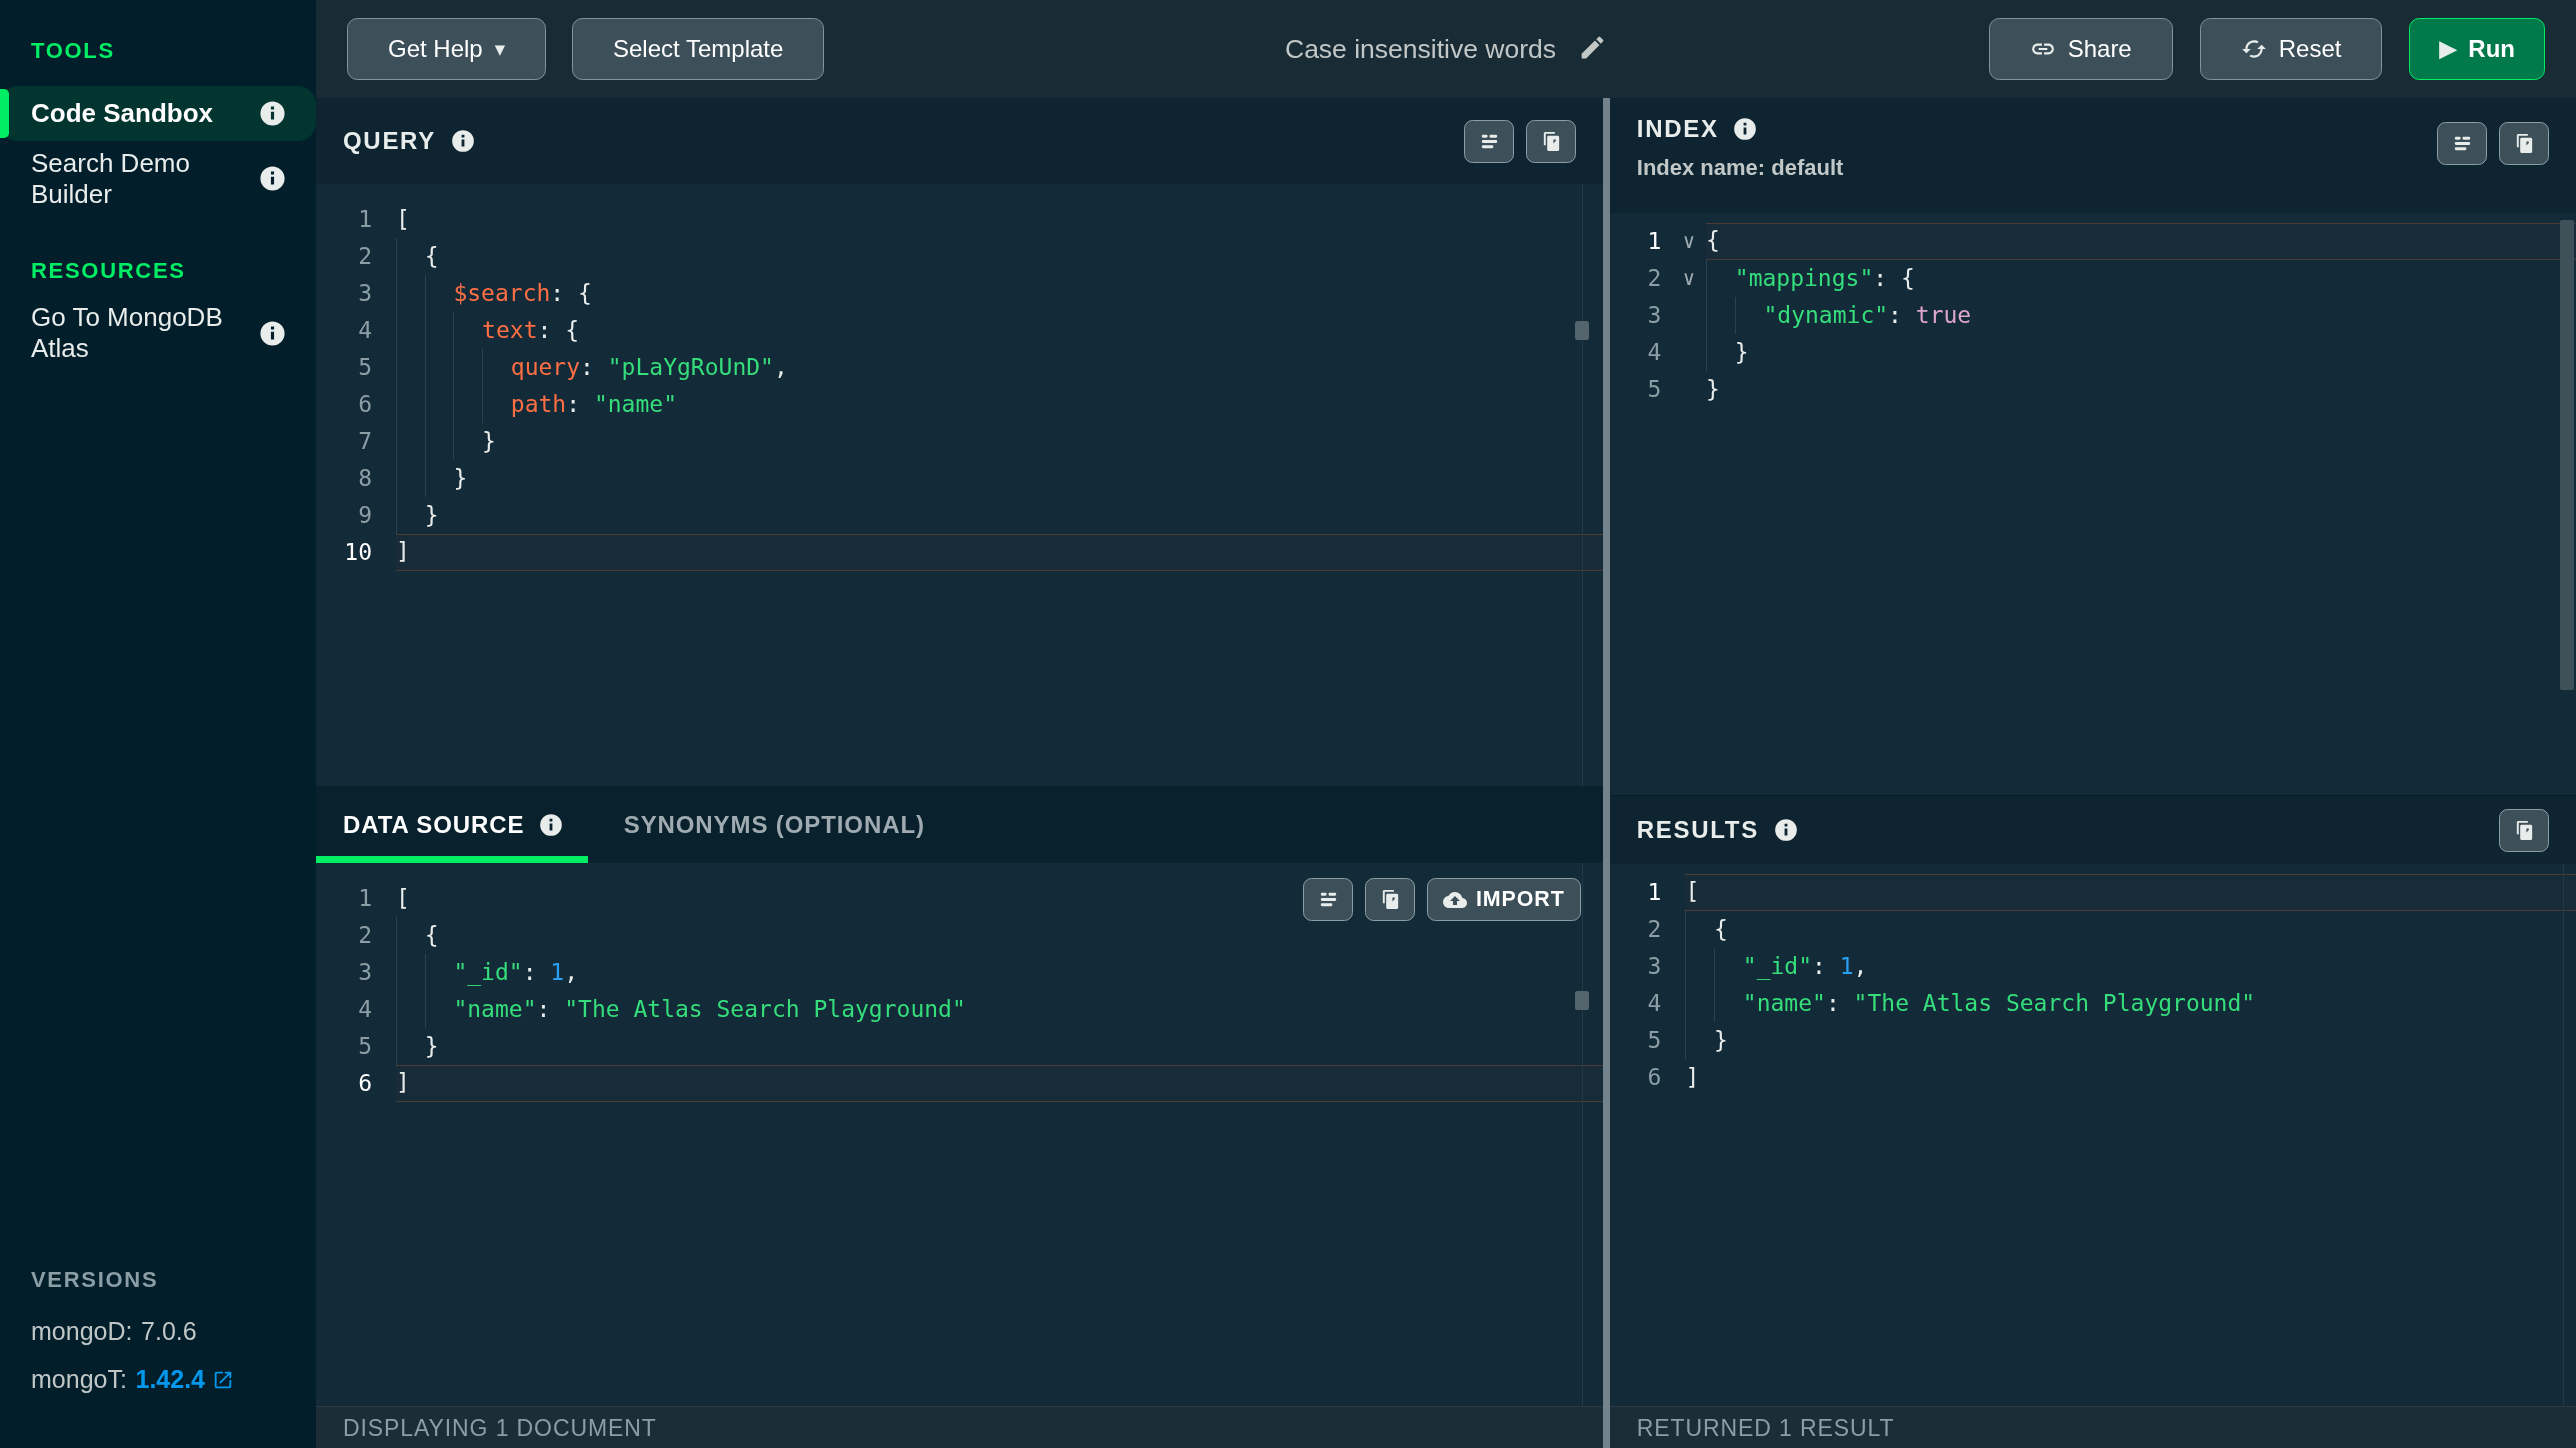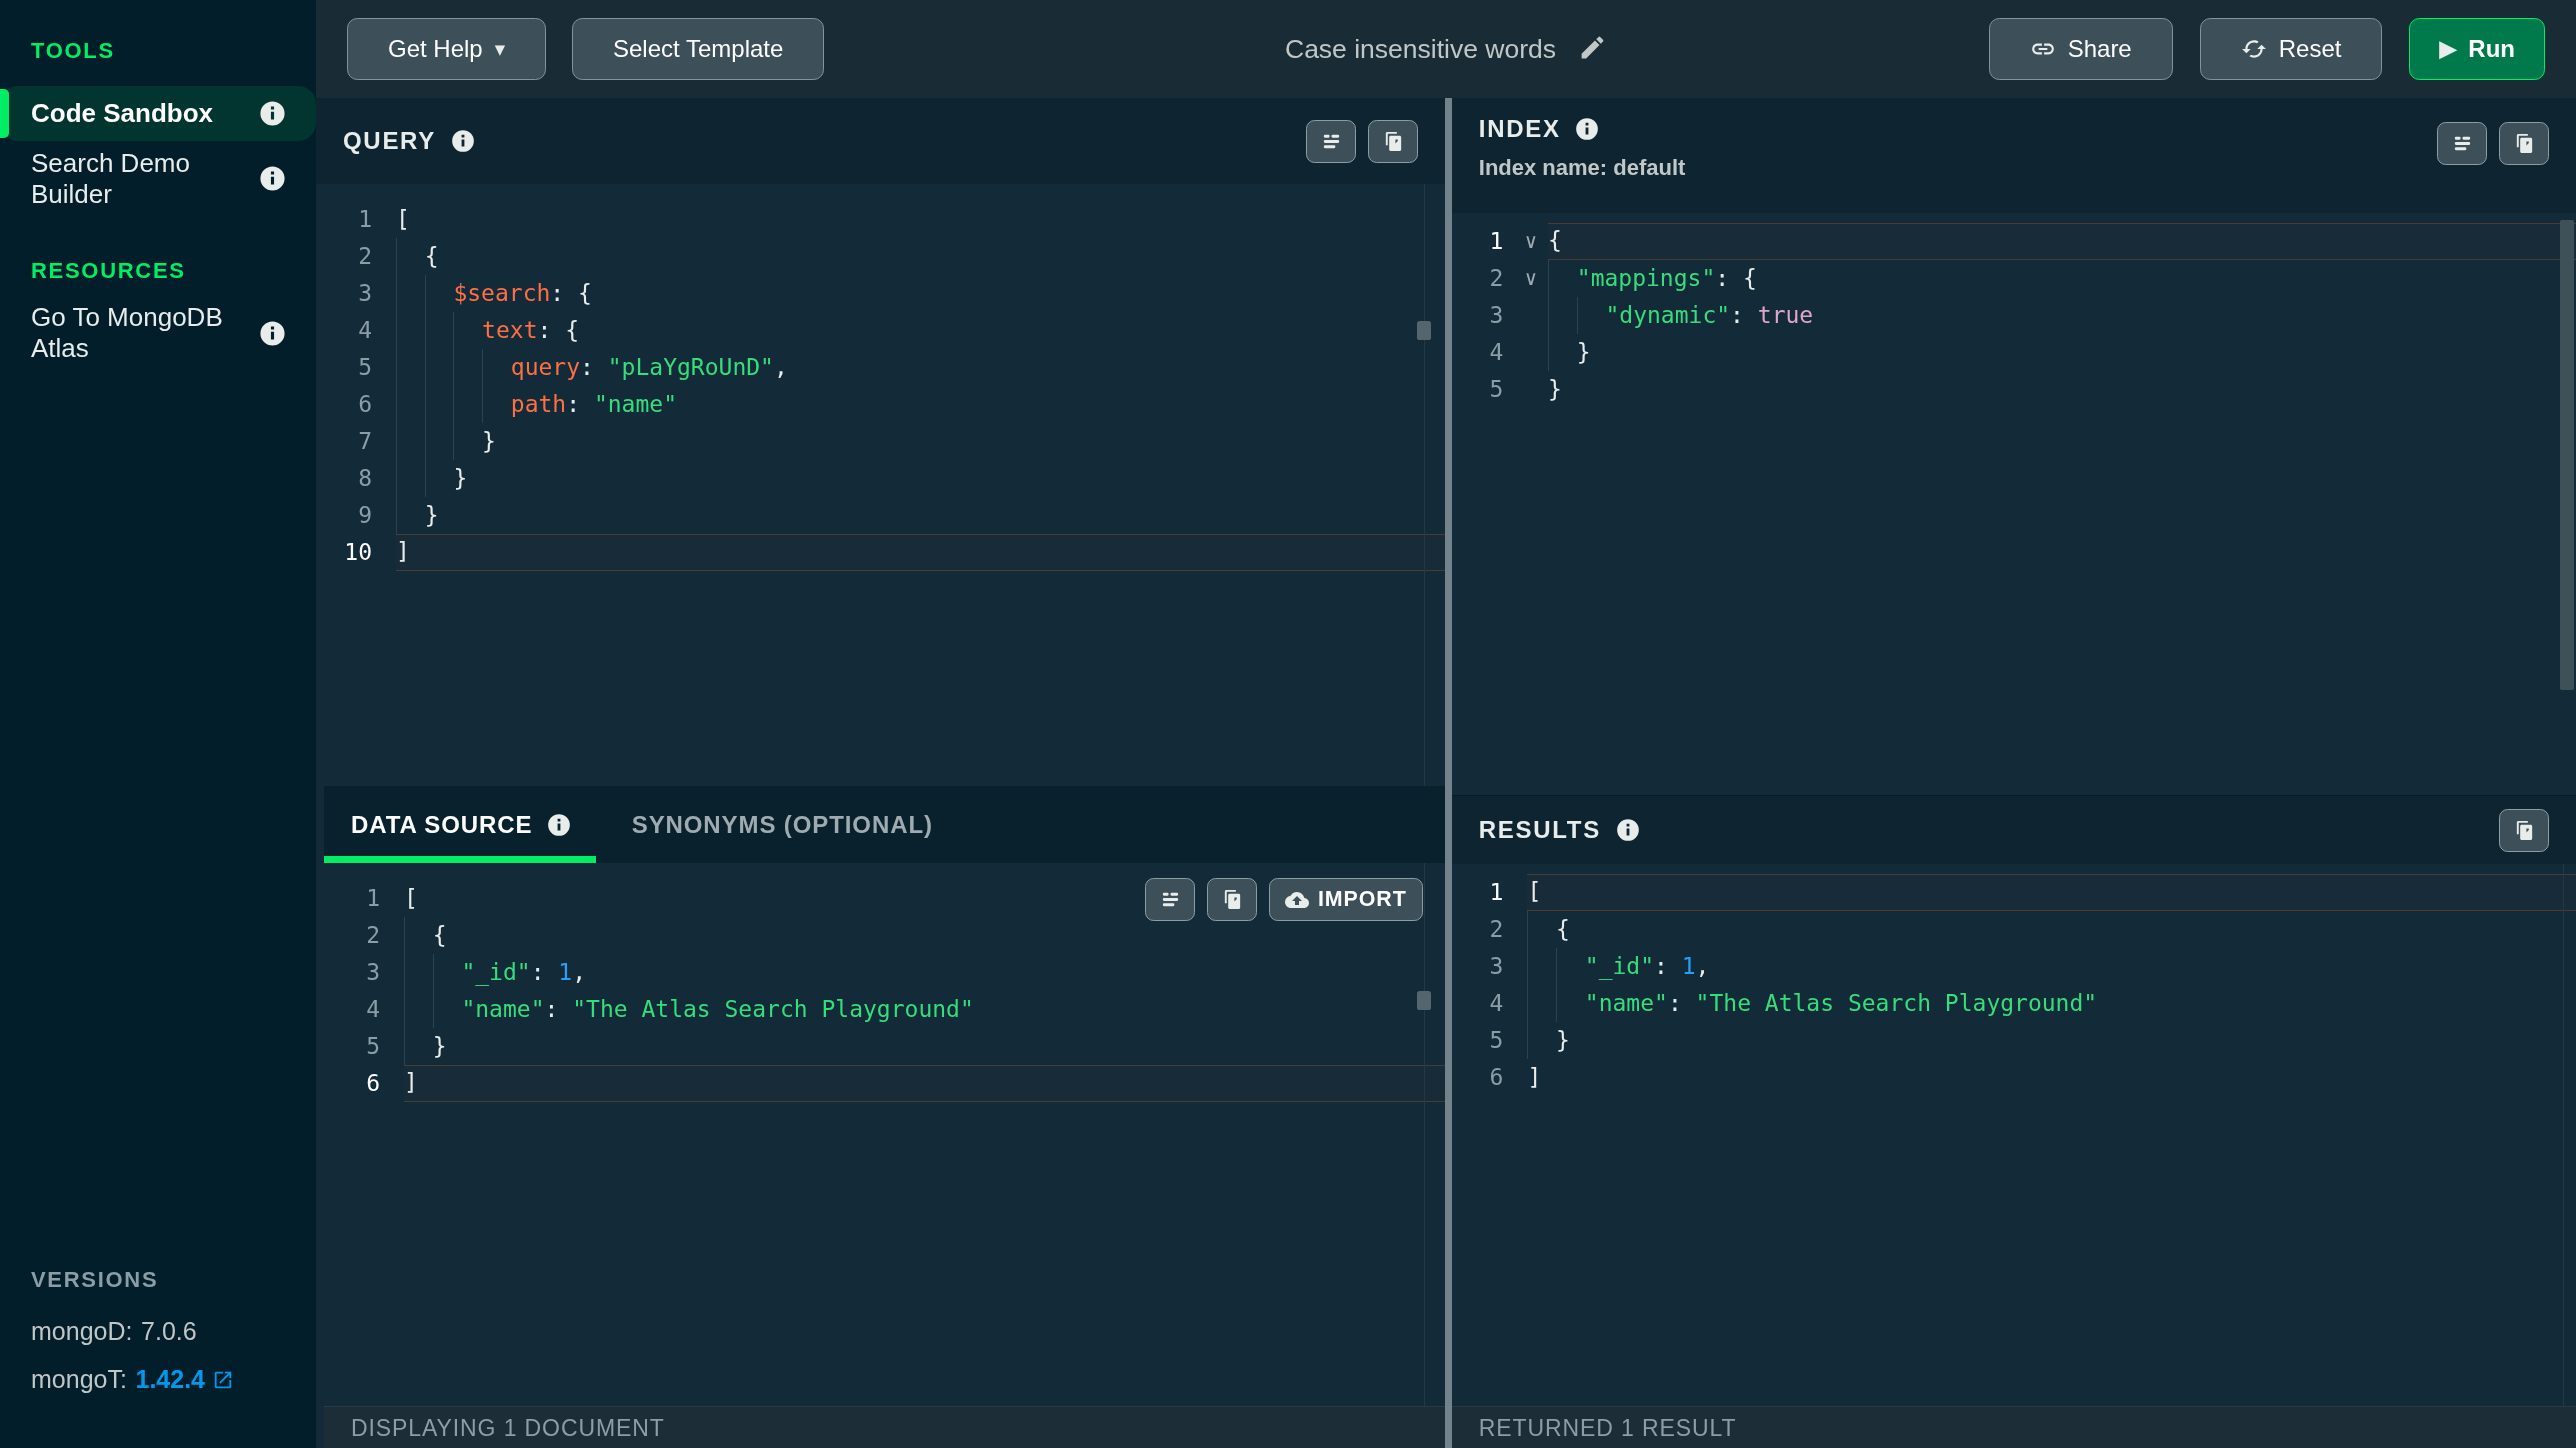--- a/index.html
+++ b/index.html
@@ -37,21 +37,21 @@
   .btn .caret { font-size:20.5px; color:#E8EDEB; }
   .btn-run { background:#00794B; border-color:#00ED64; font-weight:bold; padding:0 29px; }
   .btn-run .play { font-size:22px; color:#E8EDEB; }
   .title-wrap { position:absolute; left:50%; transform:translateX(-50%); display:flex; align-items:center; gap:22px; }
   .page-title { font-size:26.5px; color:#C1C7C6; }
   .pencil-btn { background:none; border:none; cursor:pointer; }
   .pencil-btn svg { width:29px; height:29px; fill:#C1C7C6; }
   
   .workspace { flex:1; display:flex; min-height:0; }
   .col { display:flex; flex-direction:column; min-width:0; }
-  .col-left { width:1129px; flex:none; }
+  .col-left { width:1287px; flex:none; }
   .vdivider { width:6.8px; flex:none; background:#72838B; }
   .col-right { flex:1; }
   .panel-header { background:#0E2431; display:flex; align-items:center; padding:0 27px; position:relative; }
   .panel-title { font-size:24px; font-weight:bold; letter-spacing:1.7px; color:#E8EDEB; display:flex; align-items:center; gap:13.7px; }
   .panel-title .info-icon { width:26px; height:26px; }
   .header-actions { margin-left:auto; display:flex; gap:12px; }
   .icon-btn { width:50px; height:43px; border-radius:8.6px; background:#3D4F58; border:1.7px solid #8C9EA5;
               display:inline-flex; align-items:center; justify-content:center; cursor:pointer; }
   .icon-btn svg { width:23px; height:23px; fill:#E8EDEB; }
   .import-btn { height:43px; border-radius:8.6px; background:#3D4F58; border:1.7px solid #8C9EA5;
@@ -75,21 +75,21 @@
   .tok-s { color:#35DE7B; }
   .tok-n { color:#2AA0F5; }
   .tok-b { color:#DDA6CB; }
   
   .vline { position:absolute; top:0; bottom:0; width:0.9px; background:#243845; }
   .vthumb-small { position:absolute; width:13.7px; height:19px; background:#55656D; border-radius:2.6px; }
   .vthumb-big { position:absolute; right:1.7px; width:14.5px; background:#3E5159; border-radius:1.7px; }
   
   .left-top { height:688px; flex:none; display:flex; flex-direction:column; }
   .left-top .panel-header { height:86px; flex:none; }
-  .left-bottom { flex:1; display:flex; flex-direction:column; min-height:0;margin-left:8px; }
+  .left-bottom { flex:1; display:flex; flex-direction:column; min-height:0; }
   .tabbar { height:77px; flex:none; background:#08212D; display:flex; align-items:stretch; }
   .tab { position:relative; display:flex; align-items:center; gap:13.7px; padding:0 24px 0 27px; cursor:pointer;
          font-size:24px; font-weight:bold; letter-spacing:0.9px; color:#9FABB0; }
   .tab.active { color:#FFFFFF; }
   .tab.active::after { content:""; position:absolute; left:0; right:0; bottom:0; height:6.8px; background:#00ED64; }
   .tab .info-icon { width:26px; height:26px; }
   .tab-syn { margin-left:8.6px; }
   .editor-actions { position:absolute; top:15.4px; right:22px; display:flex; gap:12px; z-index:2; }
   .statusbar { height:43px; flex:none; background:#1C2D38; border-top:0.9px solid #2A3B46;
                display:flex; align-items:center; padding-left:27px;

